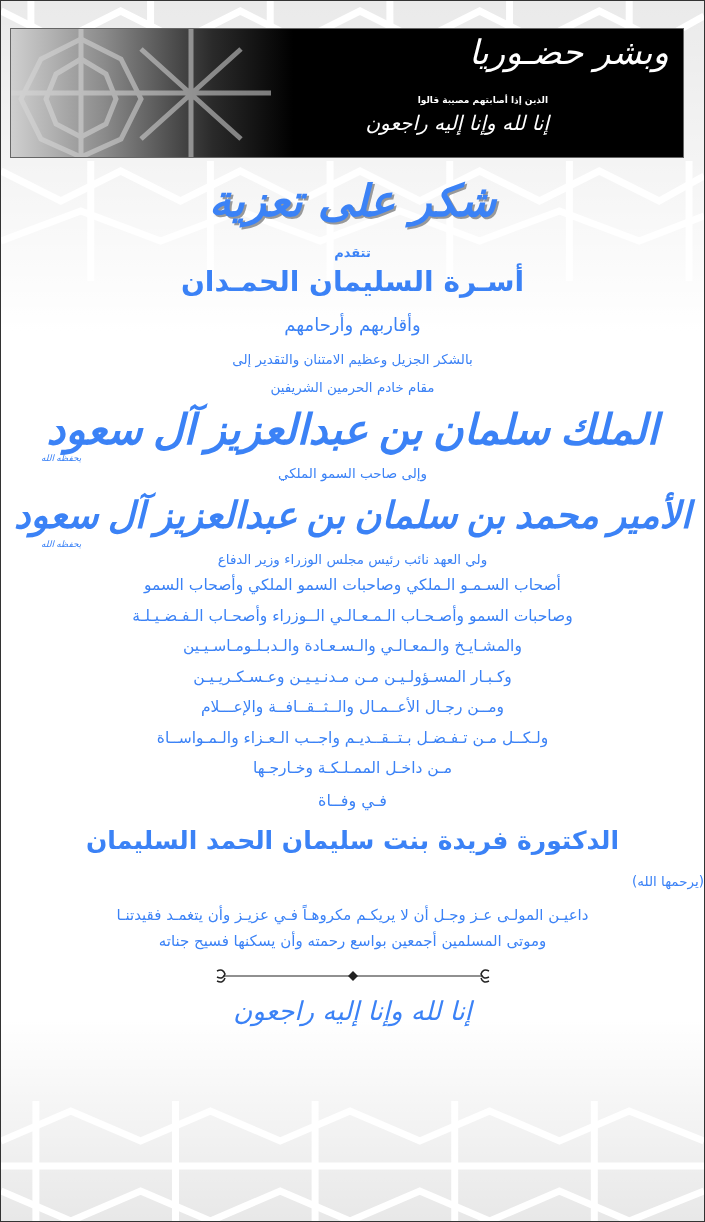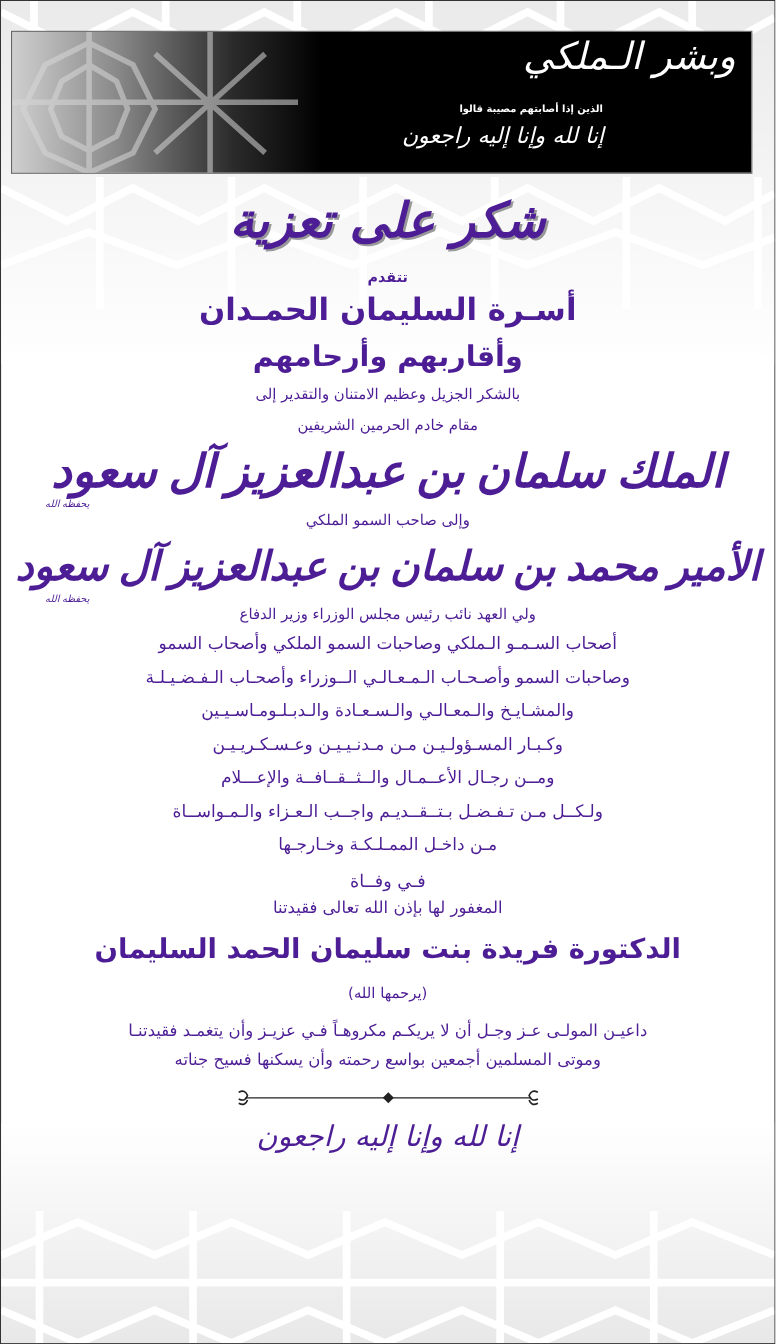--- a/index.html
+++ b/index.html
@@ -7,25 +7,25 @@
   .page{position:relative;width:703px;height:1220px;border:1px solid #333;background:#fff;overflow:hidden;direction:rtl;}
   .pattern{position:absolute;left:0;width:100%;pointer-events:none;}
   .pattern.top{top:0;height:330px;}
   .pattern.bottom{bottom:0;height:200px;}
   .banner{position:absolute;left:9px;top:27px;width:672px;height:128px;
     background:linear-gradient(to right,#cfcfcf 0%,#8a8a8a 14%,#2a2a2a 30%,#000 42%,#000 100%);border:1px solid #666;}
   .banner-pattern{position:absolute;left:0;top:0;width:260px;height:128px;opacity:.55;}
   .verse-big{position:absolute;right:14px;top:6px;color:#fff;font-family:"DejaVu Serif",serif;font-size:34px;line-height:1;text-align:right;font-style:italic;}
   .verse-small{position:absolute;right:135px;top:66px;color:#fff;font-size:9px;font-weight:bold;}
   .verse-callig{position:absolute;right:134px;top:82px;color:#fff;font-family:"DejaVu Serif",serif;font-size:20px;font-style:italic;}
-  .content{position:absolute;top:160px;left:0;width:100%;text-align:center;color:#4c1d95;}
+  .content{position:absolute;top:160px;left:0;width:100%;text-align:center;color:#3b82f6;}
   .title{font-family:"DejaVu Serif",serif;font-size:44px;font-weight:bold;font-style:italic;margin-top:8px;text-shadow:2px 2px 0 #999;line-height:64px;}
   .small-b{font-size:13px;font-weight:bold;margin-top:12px;}
   .family{font-size:28px;font-weight:bold;margin-top:2px;line-height:40px;}
-  .relatives{font-size:26px;font-weight:bold;margin-top:6px;line-height:34px;}
+  .relatives{font-size:18px;font-weight:normal;margin-top:6px;line-height:34px;}
   .body-sm{font-size:13.5px;line-height:22px;}
   .royal{font-family:Liberation Serif, serif;font-size:42px;font-weight:bold;font-style:italic;line-height:64px;position:relative;}
   .royal .honor{font-size:9px;font-style:italic;font-weight:normal;position:absolute;left:40px;top:28px;}
   .section-head{font-size:18px;font-weight:bold;margin-top:10px;line-height:30px;}
   .list-line{font-size:15.5px;line-height:30.5px;padding:0 18px;}
   .death-head{font-size:16px;font-weight:normal;margin-top:4px;line-height:26px;}
   .deceased{font-size:25px;font-weight:bold;line-height:50px;margin-top:2px;}
   .prayer{font-size:15px;line-height:26px;}
   .divider{width:280px;height:16px;margin:14px auto 0;position:relative;}
   .footer-callig{font-family:"DejaVu Serif",serif;font-size:26px;font-style:italic;margin-top:8px;}
@@ -71,21 +71,21 @@
   </svg>
 
   <div class="banner">
     <svg class="banner-pattern" viewBox="0 0 260 128">
       <g stroke="#d8d8d8" stroke-width="5" fill="none">
         <polygon points="70,10 110,30 130,70 110,110 70,128 30,110 10,70 30,30"></polygon>
         <polygon points="70,30 95,45 105,70 95,95 70,108 45,95 35,70 45,45"></polygon>
         <path d="M0 64 L260 64 M70 0 L70 128 M180 0 L180 128 M130 20 L230 110 M230 20 L130 110"></path>
       </g>
     </svg>
-    <div class="verse-big">وبشر الـملكي</div>
+    <div class="verse-big">وبشر حضـوريا</div>
     <div class="verse-small">الذين إذا أصابتهم مصيبة قالوا</div>
     <div class="verse-callig">إنا لله وإنا إليه راجعون</div>
   </div>
 
   <div class="content">
     <div class="title">شكر على تعزية</div>
     <div class="small-b">تتقدم</div>
     <div class="family">أسـرة السليمان الحمـدان</div>
     <div class="relatives">وأقاربهم وأرحامهم</div>
 
@@ -106,23 +106,22 @@
       <div class="list-line">أصحاب السـمـو الـملكي وصاحبات السمو الملكي وأصحاب السمو</div>
       <div class="list-line">وصاحبات السمو وأصـحـاب الـمـعـالـي الــوزراء وأصحـاب الـفـضـيـلـة</div>
       <div class="list-line">والمشـايـخ والـمعـالـي والـسـعـادة والـدبـلـومـاسـيـين</div>
       <div class="list-line">وكـبـار المسـؤولـيـن مـن مـدنـيـيـن وعـسـكـريـيـن</div>
       <div class="list-line">ومــن رجـال الأعــمـال والــثــقــافــة والإعـــلام</div>
       <div class="list-line">ولـكــل مـن تـفـضـل بـتــقــديـم واجــب الـعـزاء والـمـواســاة</div>
       <div class="list-line">مـن داخـل الممـلـكـة وخـارجـها</div>
     </div>
 
     <div class="death-head">فـي وفــاة</div>
-    <div class="body-sm" style="font-size:15px;">المغفور لها بإذن الله تعالى فقيدتنا</div>
     <div class="deceased">الدكتورة فريدة بنت سليمان الحمد السليمان</div>
-    <div class="body-sm" style="margin-top:4px;">(يرحمها الله)</div>
+    <div class="body-sm" style="margin-top:4px;text-align:right;">(يرحمها الله)</div>
     <div style="margin-top:10px;">
       <div class="prayer">داعيـن المولـى عـز وجـل أن لا يريكـم مكروهـاً فـي عزيـز وأن يتغمـد فقيدتنـا</div>
       <div class="prayer">وموتى المسلمين أجمعين بواسع رحمته وأن يسكنها فسيح جناته</div>
     </div>
 
     <svg class="divider" viewBox="0 0 280 16">
       <line x1="10" y1="8" x2="270" y2="8" stroke="#222" stroke-width="1.2"></line>
       <polygon points="140,3 145,8 140,13 135,8" fill="#222"></polygon>
       <path d="M4 3 q6 -3 8 3 q-2 6 -8 3 M4 13 q6 3 8 -3" stroke="#222" stroke-width="1.5" fill="none"></path>
       <path d="M276 3 q-6 -3 -8 3 q2 6 8 3 M276 13 q-6 3 -8 -3" stroke="#222" stroke-width="1.5" fill="none"></path>

